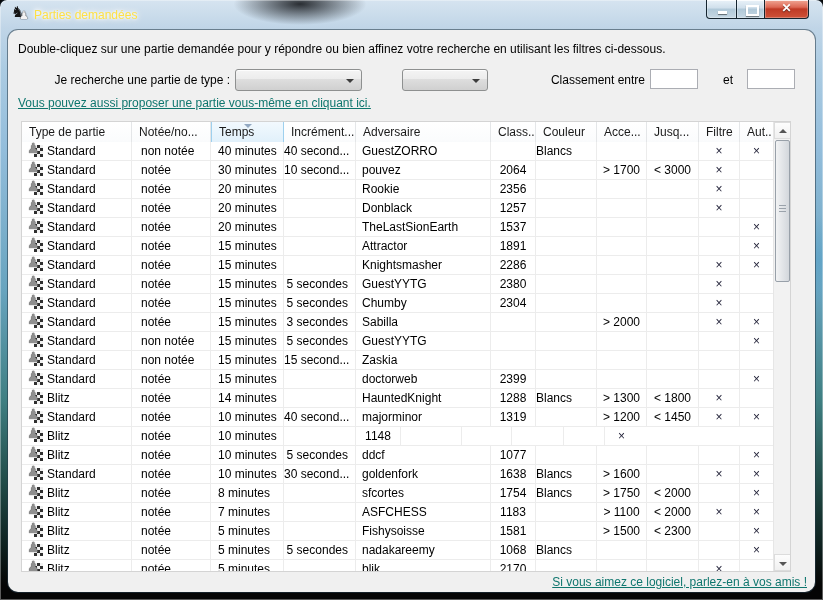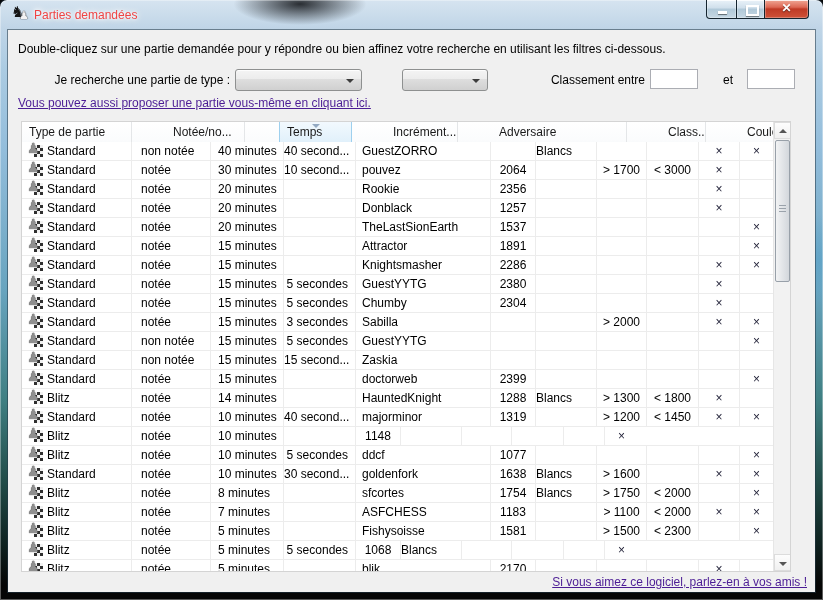--- a/index.html
+++ b/index.html
@@ -17,71 +17,71 @@
       radial-gradient(95px 30px at 300px 4px, rgba(12,14,18,.85), rgba(12,14,18,0) 70%),
       radial-gradient(120px 60px at 823px 260px, rgba(86,160,200,.55), rgba(86,160,200,0) 75%),
       linear-gradient(180deg,#d6e4f0 0px,#c0d5e7 28px,#abcbe2 70px,#93bddb 150px,#68a4bf 290px,#3f7f82 400px,#224d49 480px,#0e211f 545px,#050505 585px);
     box-shadow:inset 0 0 0 1px rgba(255,255,255,.35), 0 0 0 1px #0a141c;
   }
   
   .titlebar{position:absolute;left:0;top:0;width:100%;height:30px;}
   .app-icon{position:absolute;left:11px;top:7px;width:18px;height:16px;}
   .app-icon .k{position:absolute;left:0;top:-3px;font-size:15px;line-height:16px;color:#141414;}
   .app-icon .p{position:absolute;left:8px;top:0px;font-size:11px;line-height:16px;color:#f2f2f2;text-shadow:0 0 1px #222,0 0 1px #222;}
-  .title-text{position:absolute;left:34px;top:8px;font-size:12px;color:#ef4444;
+  .title-text{position:absolute;left:34px;top:8px;font-size:12px;color:#fde047;
     text-shadow:0 0 3px #fff,0 0 6px #fff,0 0 8px rgba(255,255,255,.9);}
   .winbtns{position:absolute;top:0;right:14px;display:flex;}
   .wbtn{height:18px;border:1px solid #14242f;border-top:none;position:relative;
     box-shadow:inset 0 1px 0 rgba(255,255,255,.75), inset 0 0 0 1px rgba(255,255,255,.28);}
   .wbtn.minimize{width:29px;border-radius:0 0 0 4px;
     background:linear-gradient(180deg,#eaf2f9 0%,#cfdfeb 45%,#b0c8d8 50%,#c6d8e4 100%);}
   .wbtn.maximize{width:27px;border-left:none;border-right:none;
     background:linear-gradient(180deg,#eaf2f9 0%,#cfdfeb 45%,#b0c8d8 50%,#c6d8e4 100%);}
   .wbtn.close{width:43px;border-radius:0 0 4px 0;
     background:linear-gradient(180deg,#f0a795 0%,#dd6854 40%,#bf3a25 50%,#ce5138 100%);}
   .glyph-min{position:absolute;left:50%;bottom:4px;width:9px;height:3px;margin-left:-4px;
     background:#fff;box-shadow:0 1px 1px rgba(0,0,0,.5);}
   .glyph-max{position:absolute;left:50%;top:50%;width:9px;height:7px;margin:-4px 0 0 -5px;
     border:2px solid #fff;box-shadow:0 1px 1px rgba(0,0,0,.4);}
   .glyph-close{position:absolute;left:0;top:1px;width:100%;text-align:center;
     color:#fff;font-size:12px;font-weight:bold;text-shadow:0 1px 1px rgba(0,0,0,.5);}
   
   .client{
     position:absolute;left:8px;top:30px;right:8px;bottom:8px;
-    background:#f0f0f0;box-shadow:0 0 0 1px rgba(35,55,70,.55);
+    background:#f0f0f0;box-shadow:0 0 0 1px rgba(35,55,70,.55);border-radius:10px;
   }
   .intro{position:absolute;left:10px;top:12px;right:10px;}
   .filter-row{position:absolute;left:0;top:39px;width:100%;height:22px;}
   .lbl-type{position:absolute;left:0;top:4px;width:222px;text-align:right;}
   .combo{position:absolute;top:0;height:22px;box-sizing:border-box;
     border:1px solid #8e9090;border-radius:3px;cursor:default;
     background:linear-gradient(180deg,#f4f4f4 0%,#ececec 45%,#dedede 46%,#d0d0d0 100%);
     box-shadow:inset 0 1px 0 rgba(255,255,255,.8);}
   .combo-type{left:227px;width:127px;}
   .combo-variant{left:394px;width:86px;}
   .combo .cvalue{position:absolute;left:8px;top:4px;right:20px;overflow:hidden;white-space:nowrap;}
   .combo .carrow{position:absolute;right:7px;top:9px;width:0;height:0;
     border-left:4px solid transparent;border-right:4px solid transparent;border-top:4px solid #3c3c3c;}
   .lbl-rating{position:absolute;left:540px;top:4px;width:97px;text-align:right;}
   .txt{position:absolute;top:0;height:20px;width:48px;box-sizing:border-box;
     border:1px solid #abadb3;background:#fff;font:12px "Liberation Sans",sans-serif;padding:2px 4px;}
   .txt-min{left:642px;}
   .lbl-et{position:absolute;left:705px;top:4px;width:30px;text-align:center;}
   .txt-max{left:739px;}
-  a.link{color:#4c1d95;text-decoration:underline;cursor:pointer;}
+  a.link{color:#0f766e;text-decoration:underline;cursor:pointer;}
   .propose{position:absolute;left:10px;top:66px;}
   .footer-link{position:absolute;right:8px;bottom:3px;}
   
   .listview{
     position:absolute;left:13px;top:91px;width:770px;height:451px;box-sizing:border-box;
     border:1px solid #d4d4d4;background:#fff;overflow:hidden;
   }
   .thead{position:absolute;left:0;top:0;right:17px;height:32px;display:flex;
     background:linear-gradient(180deg,#ffffff 0%,#fbfcfd 55%,#f2f4f6 100%);
-    border-bottom:1px solid #d9d9d9;box-sizing:border-box;gap:34px;}
+    border-bottom:1px solid #d9d9d9;box-sizing:border-box;}
   .hcell{position:relative;box-sizing:border-box;height:100%;flex:0 0 auto;
     border-right:1px solid #e4e6e8;cursor:default;}
   .hlabel{position:absolute;left:7px;top:3px;white-space:nowrap;overflow:hidden;max-width:calc(100% - 8px);color:#1a1a1a;}
   .hcell.sorted{background:linear-gradient(180deg,#f2f9fe 0%,#e2f1fb 60%,#d3e9f8 100%);
     border-left:1px solid #9ed0ee;border-right:1px solid #9ed0ee;}
   .sort-arrow{position:absolute;top:2px;left:50%;margin-left:-4px;width:0;height:0;
     border-left:4px solid transparent;border-right:4px solid transparent;border-top:4px solid #93a9c2;}
   .tbody{position:absolute;left:0;top:20px;right:17px;bottom:0;overflow:hidden;}
   .trow{display:flex;height:19px;box-sizing:border-box;border-bottom:1px solid #ececec;background:#fff;}
   .cell{box-sizing:border-box;height:100%;flex:0 0 auto;border-right:1px solid #ececec;
@@ -606,20 +606,21 @@
           <div class="cell c-type">
             <span class="piece-icon">
               <span class="board"></span>
               <span class="pawn">♟</span>
             </span>
             <span class="type-label">Blitz</span>
           </div>
           <div class="cell c-rated">notée</div>
           <div class="cell c-time">5 minutes</div>
           <div class="cell c-increment">5 secondes</div>
+          <div class="cell c-opponent">nadakareemy</div>
           <div class="cell c-rating">1068</div>
           <div class="cell c-color">Blancs</div>
           <div class="cell c-accept"></div>
           <div class="cell c-until"></div>
           <div class="cell c-filter"></div>
           <div class="cell c-auto">×</div>
         </div>
         <div class="trow">
           <div class="cell c-type">
             <span class="piece-icon">

